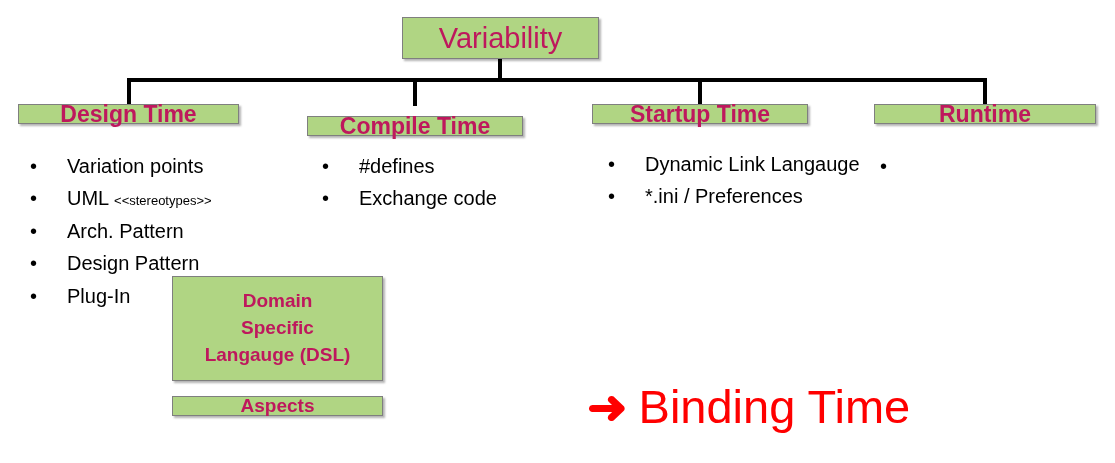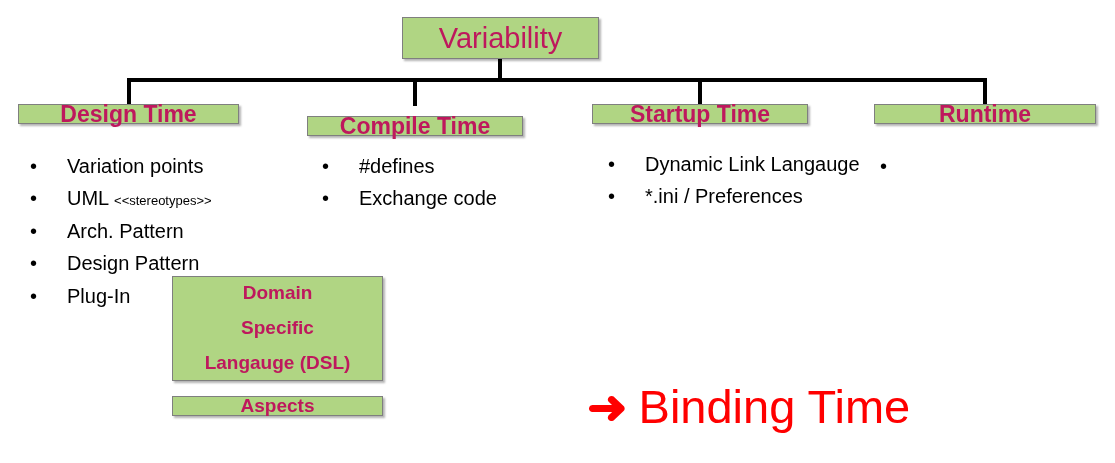--- a/index.html
+++ b/index.html
@@ -57,21 +57,20 @@
 
   #box-dsl {
     left: 172px;
     top: 276px;
     width: 211px;
     height: 105px;
     font-size: 19px;
     font-weight: bold;
     line-height: 1.42;
     flex-direction: column;
-    gap: 8px;
   }
   #box-aspects {
     left: 172px;
     top: 396px;
     width: 211px;
     height: 20px;
     font-size: 19px;
     font-weight: bold;
   }
 

